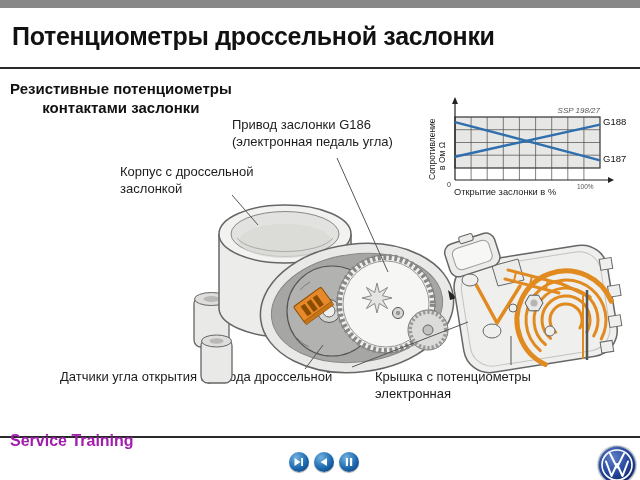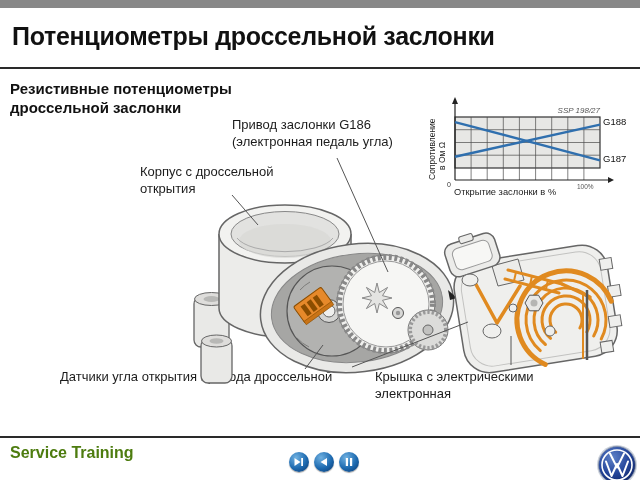--- a/index.html
+++ b/index.html
@@ -1,61 +1,61 @@
 <!DOCTYPE html>
 <html><head>
 <meta charset="utf-8">
 <style>
   html,body{margin:0;padding:0;background:#888;}
   .slide{position:relative;width:640px;height:480px;background:#ffffff;overflow:hidden;
          font-family:"Liberation Sans",sans-serif;color:#111;margin:8px auto;}
   .title{position:absolute;left:12px;top:14px;font-size:25px;font-weight:bold;letter-spacing:-0.3px;white-space:nowrap;}
   .rule-top{position:absolute;left:0;right:0;top:59px;border-top:2px solid #2a2a2a;}
   .rule-bottom{position:absolute;left:0;right:0;top:428px;border-top:2px solid #2a2a2a;}
-  .subtitle{position:absolute;left:10px;top:71px;font-size:15px;font-weight:bold;line-height:19px;}
+  .subtitle{position:absolute;left:10px;top:71px;font-size:15px;font-weight:bold;line-height:19px;text-align:center;}
   .callout{position:absolute;font-size:13px;line-height:17px;color:#1c1c1c;}
   #co-g186{left:232px;top:108px;}
-  #co-housing{left:140px;top:155px;}
+  #co-housing{left:120px;top:155px;}
   #co-sensors{left:60px;top:360px;}
   #co-cover{left:375px;top:360px;}
   .chart{position:absolute;left:425px;top:86px;}
   .art{position:absolute;left:0;top:0;pointer-events:none;}
-  .brand{position:absolute;left:10px;top:436px;font-size:16px;font-weight:bold;color:#4d7c0f;}
+  .brand{position:absolute;left:10px;top:424px;font-size:16px;font-weight:bold;color:#a21caf;}
   .navs{position:absolute;left:289px;top:444px;display:flex;gap:5px;}
   .nav-btn{width:20px;height:20px;border-radius:50%;border:none;padding:0;cursor:pointer;
            background:radial-gradient(circle at 35% 28%, #6fb0e0, #1d6ab0 55%, #0b3a72 95%);
            display:flex;align-items:center;justify-content:center;box-shadow:0 1px 1px rgba(0,0,0,.35);}
   .logo{position:absolute;left:596px;top:436px;}
 </style>
 </head>
 <body>
 
 <div class="slide">
 
   <div class="title">Потенциометры дроссельной заслонки</div>
   <div class="rule-top"></div>
 
   <div class="subtitle">
     <div>Резистивные потенциометры</div>
-    <div>дроссельной заслонки</div>
+    <div>контактами заслонки</div>
   </div>
 
   <div class="callout" id="co-g186">
     <div>Привод заслонки G186</div>
     <div>(электронная педаль угла)</div>
   </div>
   <div class="callout" id="co-housing">
     <div>Корпус с дроссельной</div>
-    <div>открытия</div>
+    <div>заслонкой</div>
   </div>
   <div class="callout" id="co-sensors">
     <div>Датчики угла открытия привода дроссельной</div>
   </div>
   <div class="callout" id="co-cover">
-    <div>Крышка с электрическими</div>
+    <div>Крышка с потенциометры</div>
     <div>электронная</div>
   </div>
 
   <svg class="chart" width="215" height="106" viewBox="0 0 215 106">
     <text transform="translate(10,86) rotate(-90)" font-size="8.5" fill="#222">Сопротивление</text>
     <text transform="translate(20,76) rotate(-90)" font-size="8.5" fill="#222">в Ом Ω</text>
 
     <rect x="30" y="23" width="145" height="51" fill="#e7e7e5" stroke="#333" stroke-width="1.2"></rect>
     <g stroke="#4a4a4a" stroke-width="0.7">
       <line x1="46.1" y1="23" x2="46.1" y2="86"></line>

